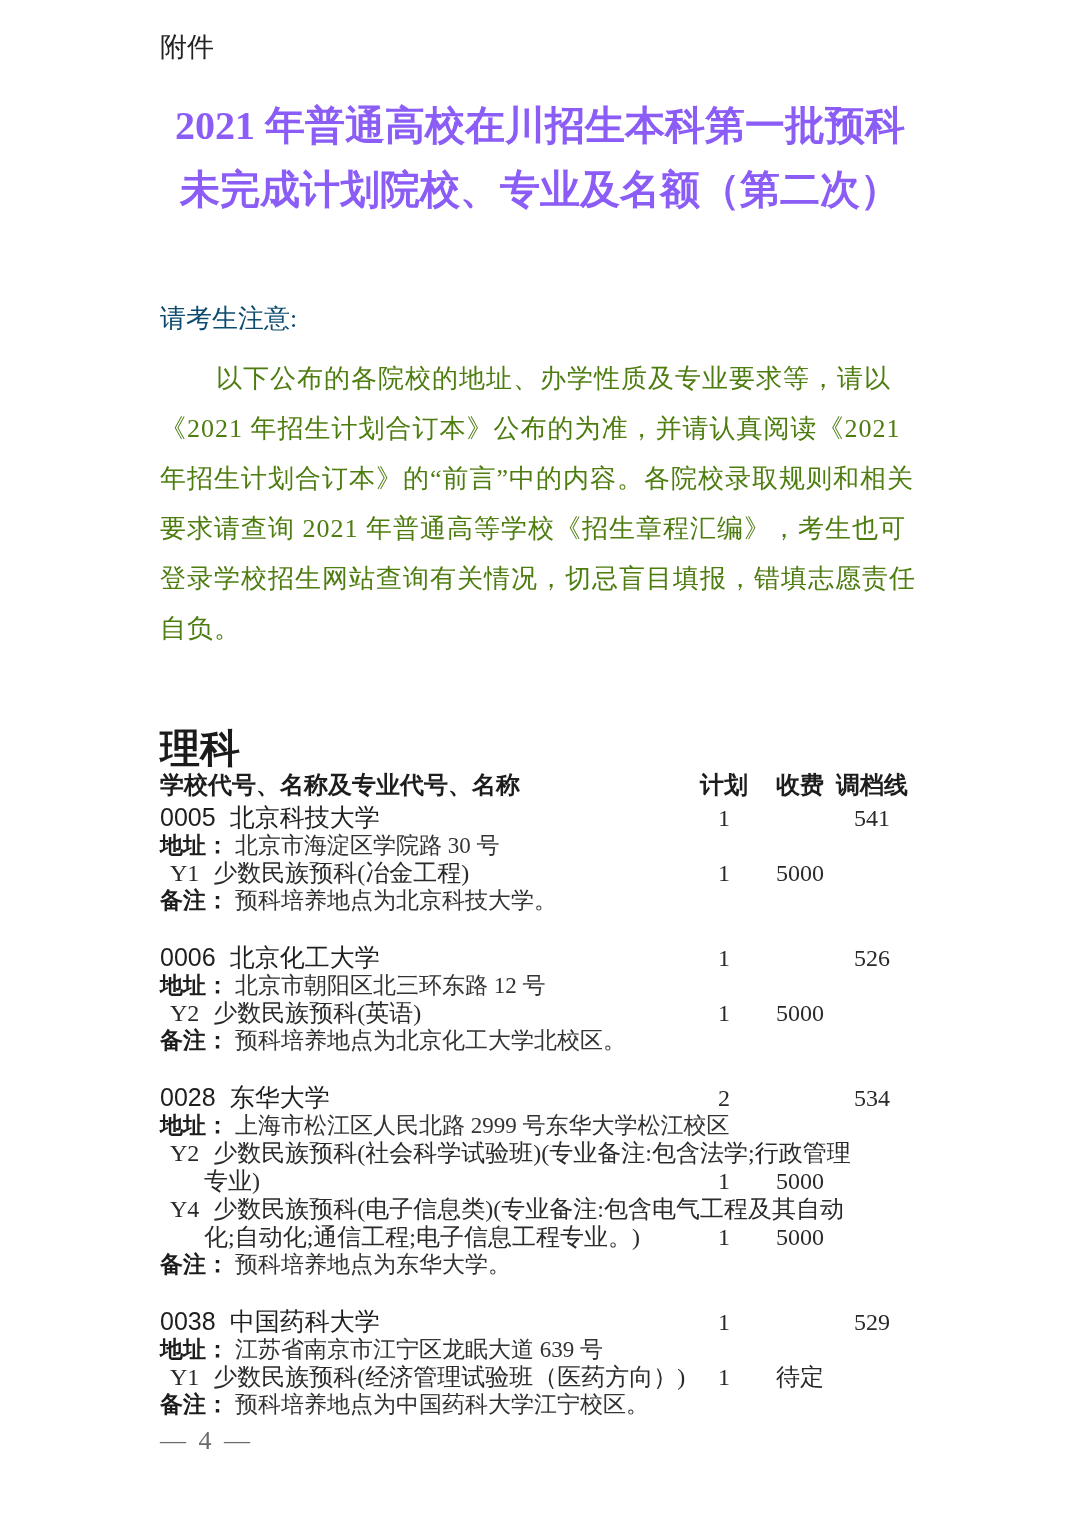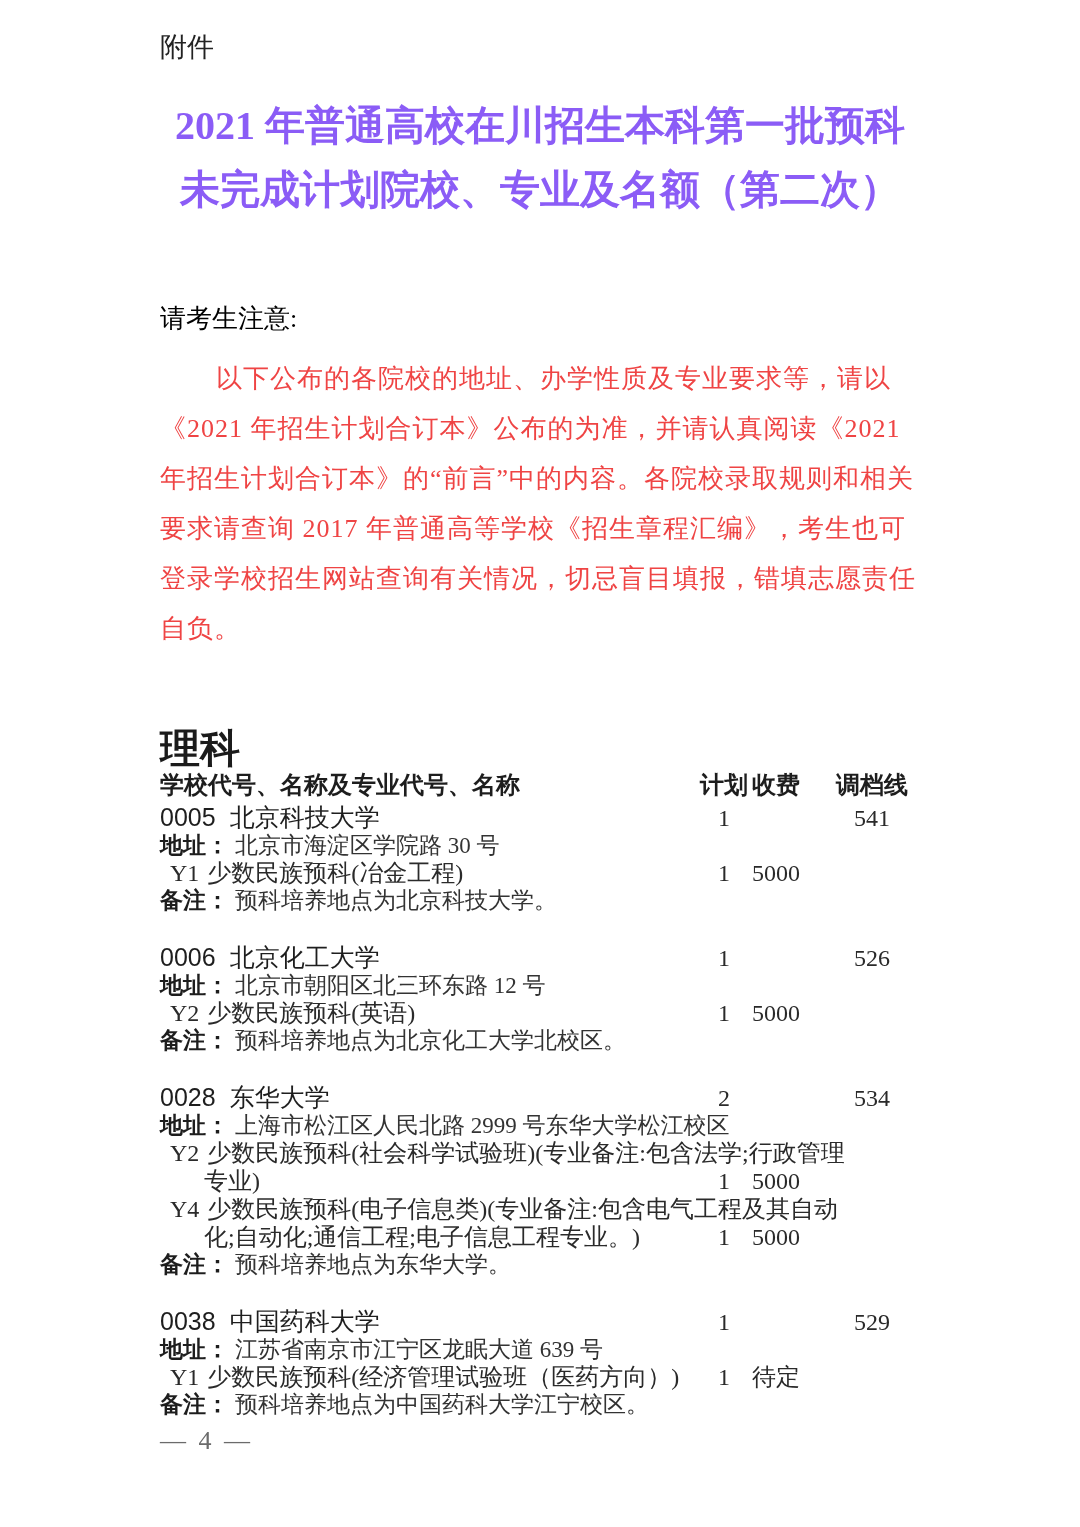--- a/index.html
+++ b/index.html
@@ -16,40 +16,40 @@
     font-family:"Liberation Serif","DejaVu Serif",serif;
   }
 
   .title {
     margin-top:30px; text-align:center;
     font-family:"Liberation Serif","DejaVu Serif",serif;
     font-weight:700; font-size:40px; line-height:64px; color:#8b5cf6;
   }
 
   .notice-heading {
-    margin-top:80px; font-size:26px; line-height:34px; color:#000000;
+    margin-top:80px; font-size:26px; line-height:34px; color:#0c4a6e;
     white-space:nowrap;
   }
   .para { margin-top:18px; }
   .pline {
-    font-size:26px; line-height:50px; letter-spacing:1px; color:#ef4444;
+    font-size:26px; line-height:50px; letter-spacing:1px; color:#4d7c0f;
     white-space:nowrap;
   }
   .pline.indent { padding-left:56px; }
 
   .section-heading {
     margin-top:72px;
     font-family:"Liberation Sans","DejaVu Sans",sans-serif;
     font-weight:700; font-size:40px; line-height:44px; color:#1b1b1b;
   }
 
   .trow { display:flex; align-items:flex-end; }
   .c-name { flex:1; min-width:0; }
   .c-plan { width:56px; text-align:center; flex:none; }
-  .c-fee  { width:72px; text-align:left; flex:none; }
+  .c-fee  { width:72px; text-align:right; flex:none; }
   .c-line { width:96px; text-align:center; flex:none; }
   .num { font-family:"Liberation Serif","DejaVu Serif",serif; font-size:24px; line-height:28px; color:#2a2a2a; }
 
   .thead { line-height:30px; }
   .thead .hd {
     font-family:"Liberation Sans","DejaVu Sans",sans-serif;
     font-weight:700; font-size:24px; color:#1d1d1d; white-space:nowrap;
   }
 
   .school { margin-top:28px; }
@@ -66,21 +66,21 @@
   .lbl {
     font-family:"Liberation Sans","DejaVu Sans",sans-serif;
     font-weight:700; color:#1d1d1d; margin-right:6px;
   }
   .addr-val, .remark-val { font-family:"Liberation Serif","DejaVu Serif",serif; color:#333; }
 
   .major-row { line-height:28px; }
   .major-name { padding-left:10px; font-size:24px; color:#2a2a2a; }
   .mline { white-space:nowrap; line-height:28px; }
   .mline.cont { padding-left:34px; }
-  .mcode { margin-right:8px; }
+  .mcode { margin-right:14px; }
 
   .pagenum {
     margin-top:8px; font-size:26px; line-height:30px; color:#6b6b6b;
     letter-spacing:3px;
   }
 </style>
 </head>
 <body>
 
 <div class="page">
@@ -91,21 +91,21 @@
     <div>2021 年普通高校在川招生本科第一批预科</div>
     <div>未完成计划院校、专业及名额（第二次）</div>
   </div>
 
   <div class="notice-heading">请考生注意:</div>
 
   <div class="para">
     <div class="pline indent">以下公布的各院校的地址、办学性质及专业要求等，请以</div>
     <div class="pline">《2021 年招生计划合订本》公布的为准，并请认真阅读《2021</div>
     <div class="pline">年招生计划合订本》的“前言”中的内容。各院校录取规则和相关</div>
-    <div class="pline">要求请查询 2017 年普通高等学校《招生章程汇编》，考生也可</div>
+    <div class="pline">要求请查询 2021 年普通高等学校《招生章程汇编》，考生也可</div>
     <div class="pline">登录学校招生网站查询有关情况，切忌盲目填报，错填志愿责任</div>
     <div class="pline">自负。</div>
   </div>
 
   <div class="section-heading">理科</div>
 
   <div class="trow thead">
     <div class="c-name hd">学校代号、名称及专业代号、名称</div>
     <div class="c-plan hd">计划</div>
     <div class="c-fee hd">收费</div>

